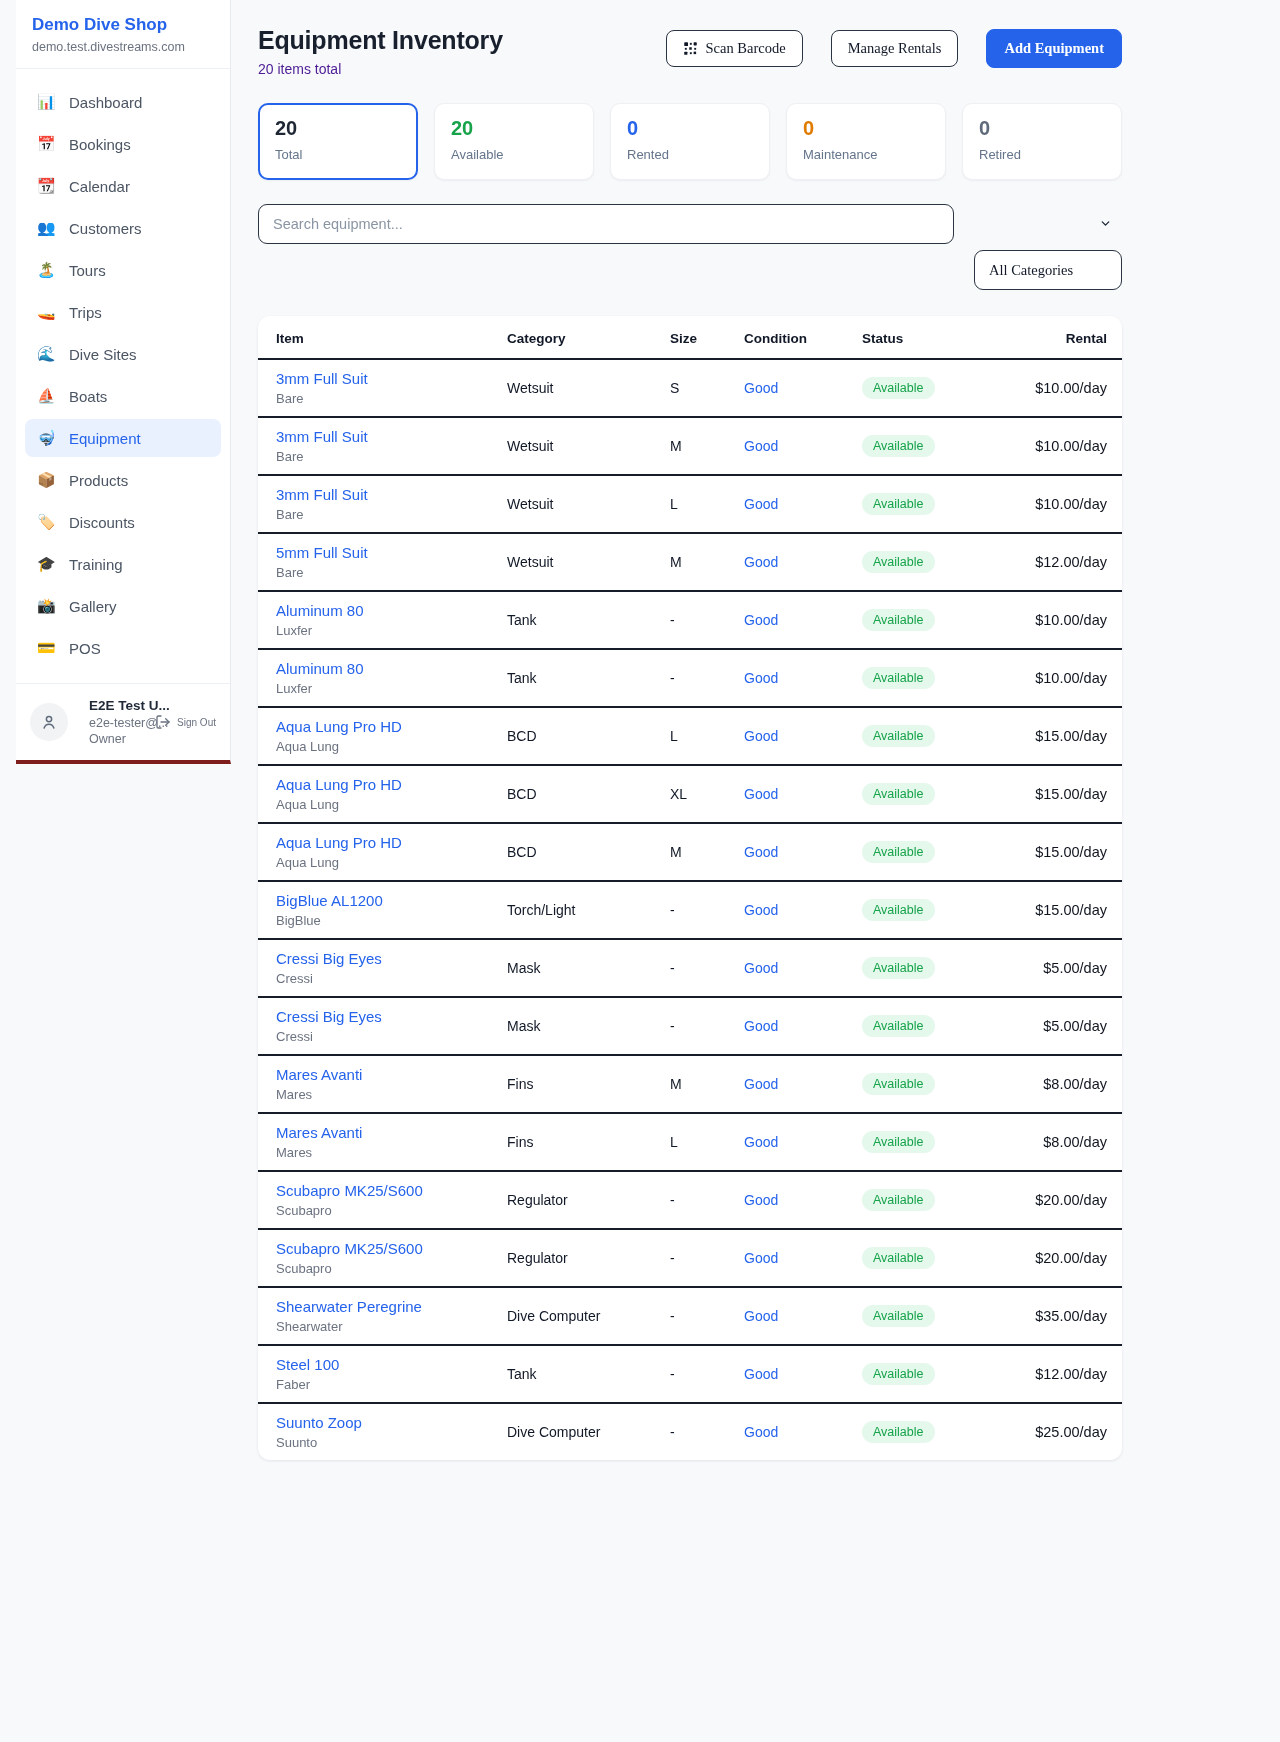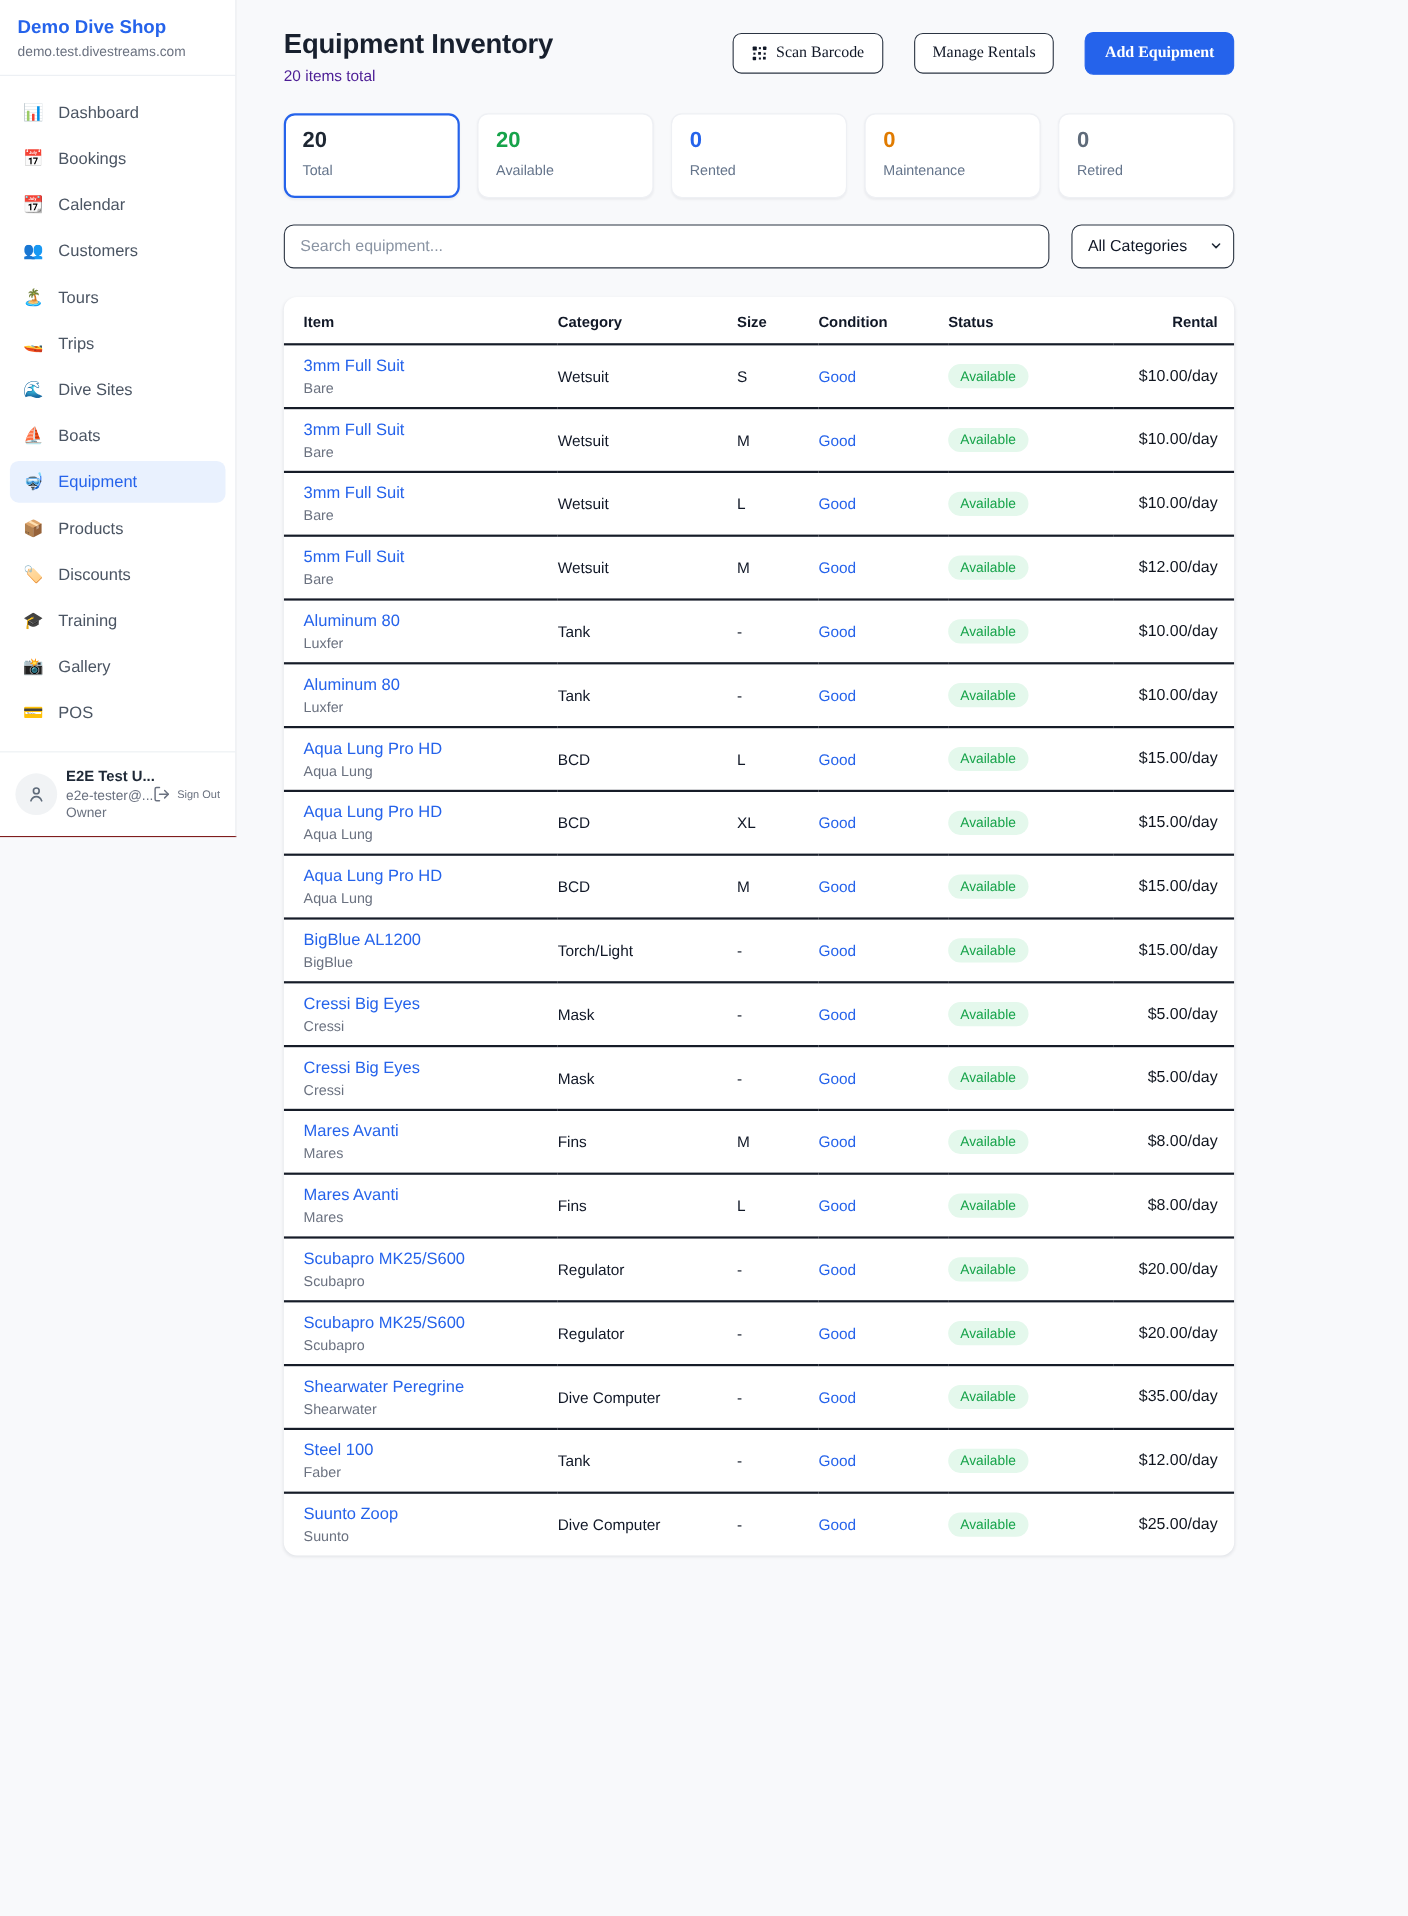--- a/index.html
+++ b/index.html
@@ -6,42 +6,42 @@
   html,body { width:1280px; min-height:1742px; }
   body {
     background:#f8f9fb;
     font-family:"Liberation Sans", sans-serif;
     color:#111827;
     position:relative;
   }
 
   
   .sidebar {
-    position:absolute; left:0; top:0; width:215px;
+    position:absolute; left:16px; top:0; width:215px;
     background:#ffffff;
     border-right:1px solid #e7eaee;
-    border-bottom:1px solid #7f1d1d;
+    border-bottom:4px solid #7f1d1d;
   }
   .sidebar-header { padding:15px 16px 14px; border-bottom:1px solid #eceff3; }
   .shop-name { color:#2563eb; font-size:17px; font-weight:bold; }
   .shop-domain { color:#6b7280; font-size:12.5px; margin-top:5px; }
 
   .nav { padding:14px 9px 12px; }
   .nav-item {
     display:flex; align-items:center; gap:12px;
     padding:10px 12px; margin-bottom:4px;
     border-radius:8px; cursor:pointer;
     color:#4b5563; font-size:15px;
   }
   .nav-item .nav-icon { width:20px; font-size:15px; text-align:center; flex:0 0 20px; }
   .nav-item.active { background:#e9f1fe; color:#2563eb; }
 
   .user-footer {
     border-top:1px solid #eceff3;
-    padding:13px 14px; display:flex; align-items:center; gap:8px;
+    padding:13px 14px; display:flex; align-items:center; gap:21px;
   }
   .avatar {
     width:38px; height:38px; border-radius:50%; background:#f1f3f5;
     display:flex; align-items:center; justify-content:center; color:#5f6b7a; flex:0 0 38px;
   }
   .user-info { line-height:1.3; min-width:0; }
   .user-name { font-size:13.5px; font-weight:bold; color:#1f2937; white-space:nowrap; }
   .user-email, .user-role { font-size:12.5px; color:#6b7280; white-space:nowrap; }
   .signout {
     margin-left:auto; display:flex; align-items:center; gap:6px;
@@ -82,22 +82,22 @@
   .search-input {
     flex:1; height:40px; background:#fff;
     border:1px solid #2b3442; border-radius:9px;
     padding:0 14px; font-size:14.5px; color:#111827; font-family:inherit;
   }
   .search-input::placeholder { color:#8a94a3; }
   .select-wrap { position:relative; width:148px; }
   .category-select {
     width:100%; height:40px; background:#fff;
     border:1px solid #2b3442; border-radius:9px;
-    padding:0 28px 0 14px; font-size:14.5px; color:#111827; font-family:Liberation Sans, sans-serif;
-    appearance:none; -webkit-appearance:none; cursor:pointer;
+    padding:0 28px 0 14px; font-size:14.5px; color:#111827; font-family:Liberation Serif, serif;
+    appearance:none; -webkit-appearance:none; cursor:pointer;margin-top:46px;
   }
   .select-chevron { position:absolute; right:10px; top:13px; pointer-events:none; color:#1f2937; }
 
   
   .table-card {
     margin-top:26px; background:#fff; border-radius:12px;
     box-shadow:0 1px 3px rgba(16,24,40,.09); overflow:hidden;
   }
   table { width:100%; border-collapse:collapse; table-layout:fixed; }
   thead tr { border-bottom:2px solid #161c28; }

